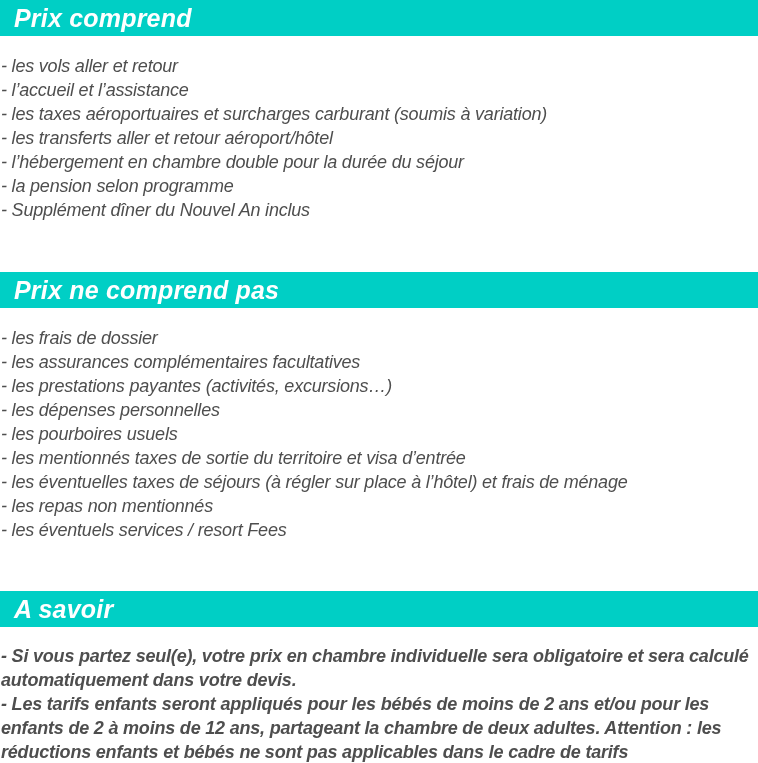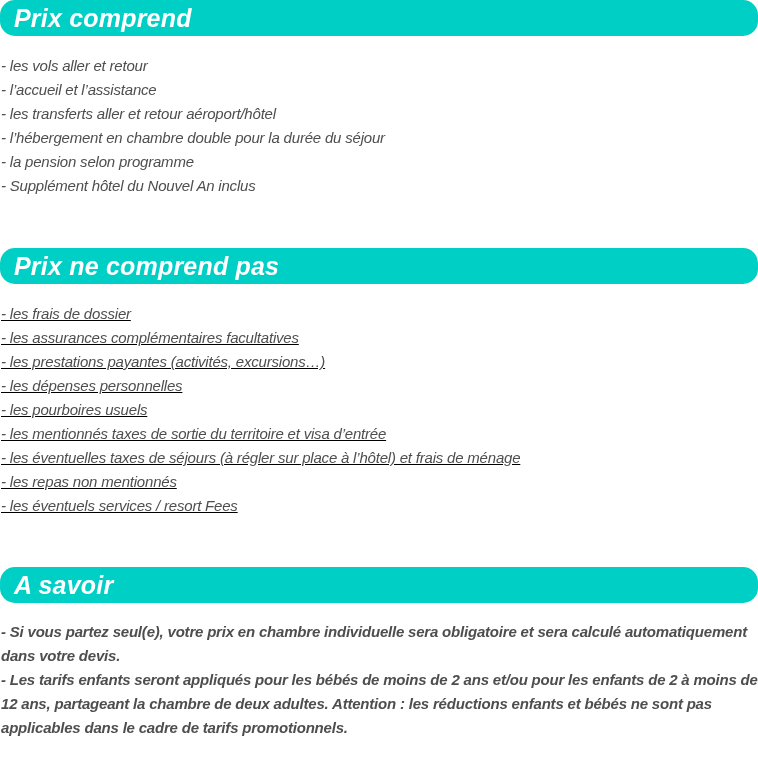--- a/index.html
+++ b/index.html
@@ -15,67 +15,67 @@
     height: 763px;
     overflow: hidden;
   }
   .section-bar {
     width: 758px;
     height: 36px;
     background: var(--accent, #00cfc5);
     display: flex;
     align-items: center;
     padding-left: 14px;
-    border-radius: 15px;
   }
   .section-title {
     color: #ffffff;
     font-size: 25px;
     font-weight: bold;
     font-style: italic;
     letter-spacing: 0.2px;
     white-space: nowrap;
   }
   .list {
     width: 758px;
     padding-left: 1px;
   }
   .list .list-line {
-    font-size: 15px;
+    font-size: 18px;
     font-style: italic;
     color: #4e4e4e;
     line-height: 24px;
     letter-spacing: -0.2px;
     white-space: nowrap;
   }
   .list.wrap .list-line {
     white-space: normal;
   }
   .s1-bar { margin-top: 0; }
   .s1-list { margin-top: 18px; }
   .s2-bar { margin-top: 50px; text-align: right; }
-  .s2-list { margin-top: 18px; text-decoration: underline; }
+  .s2-list { margin-top: 18px; }
   .s3-bar { margin-top: 49px; align-items: center; }
   .s3-list { margin-top: 17px; font-weight: bold; }
 </style>
 </head>
 <body>
 
 <div class="page">
 
   <div class="section-bar s1-bar">
     <span class="section-title">Prix comprend</span>
   </div>
   <div class="list s1-list">
       <div class="list-line">- les vols aller et retour</div>
       <div class="list-line">- l’accueil et l’assistance</div>
+      <div class="list-line">- les taxes aéroportuaires et surcharges carburant (soumis à variation)</div>
       <div class="list-line">- les transferts aller et retour aéroport/hôtel</div>
       <div class="list-line">- l’hébergement en chambre double pour la durée du séjour</div>
       <div class="list-line">- la pension selon programme</div>
-      <div class="list-line">- Supplément hôtel du Nouvel An inclus</div>
+      <div class="list-line">- Supplément dîner du Nouvel An inclus</div>
     </div>
 
   <div class="section-bar s2-bar">
     <span class="section-title">Prix ne comprend pas</span>
   </div>
   <div class="list s2-list">
       <div class="list-line">- les frais de dossier</div>
       <div class="list-line">- les assurances complémentaires facultatives</div>
       <div class="list-line">- les prestations payantes (activités, excursions…)</div>
       <div class="list-line">- les dépenses personnelles</div>

